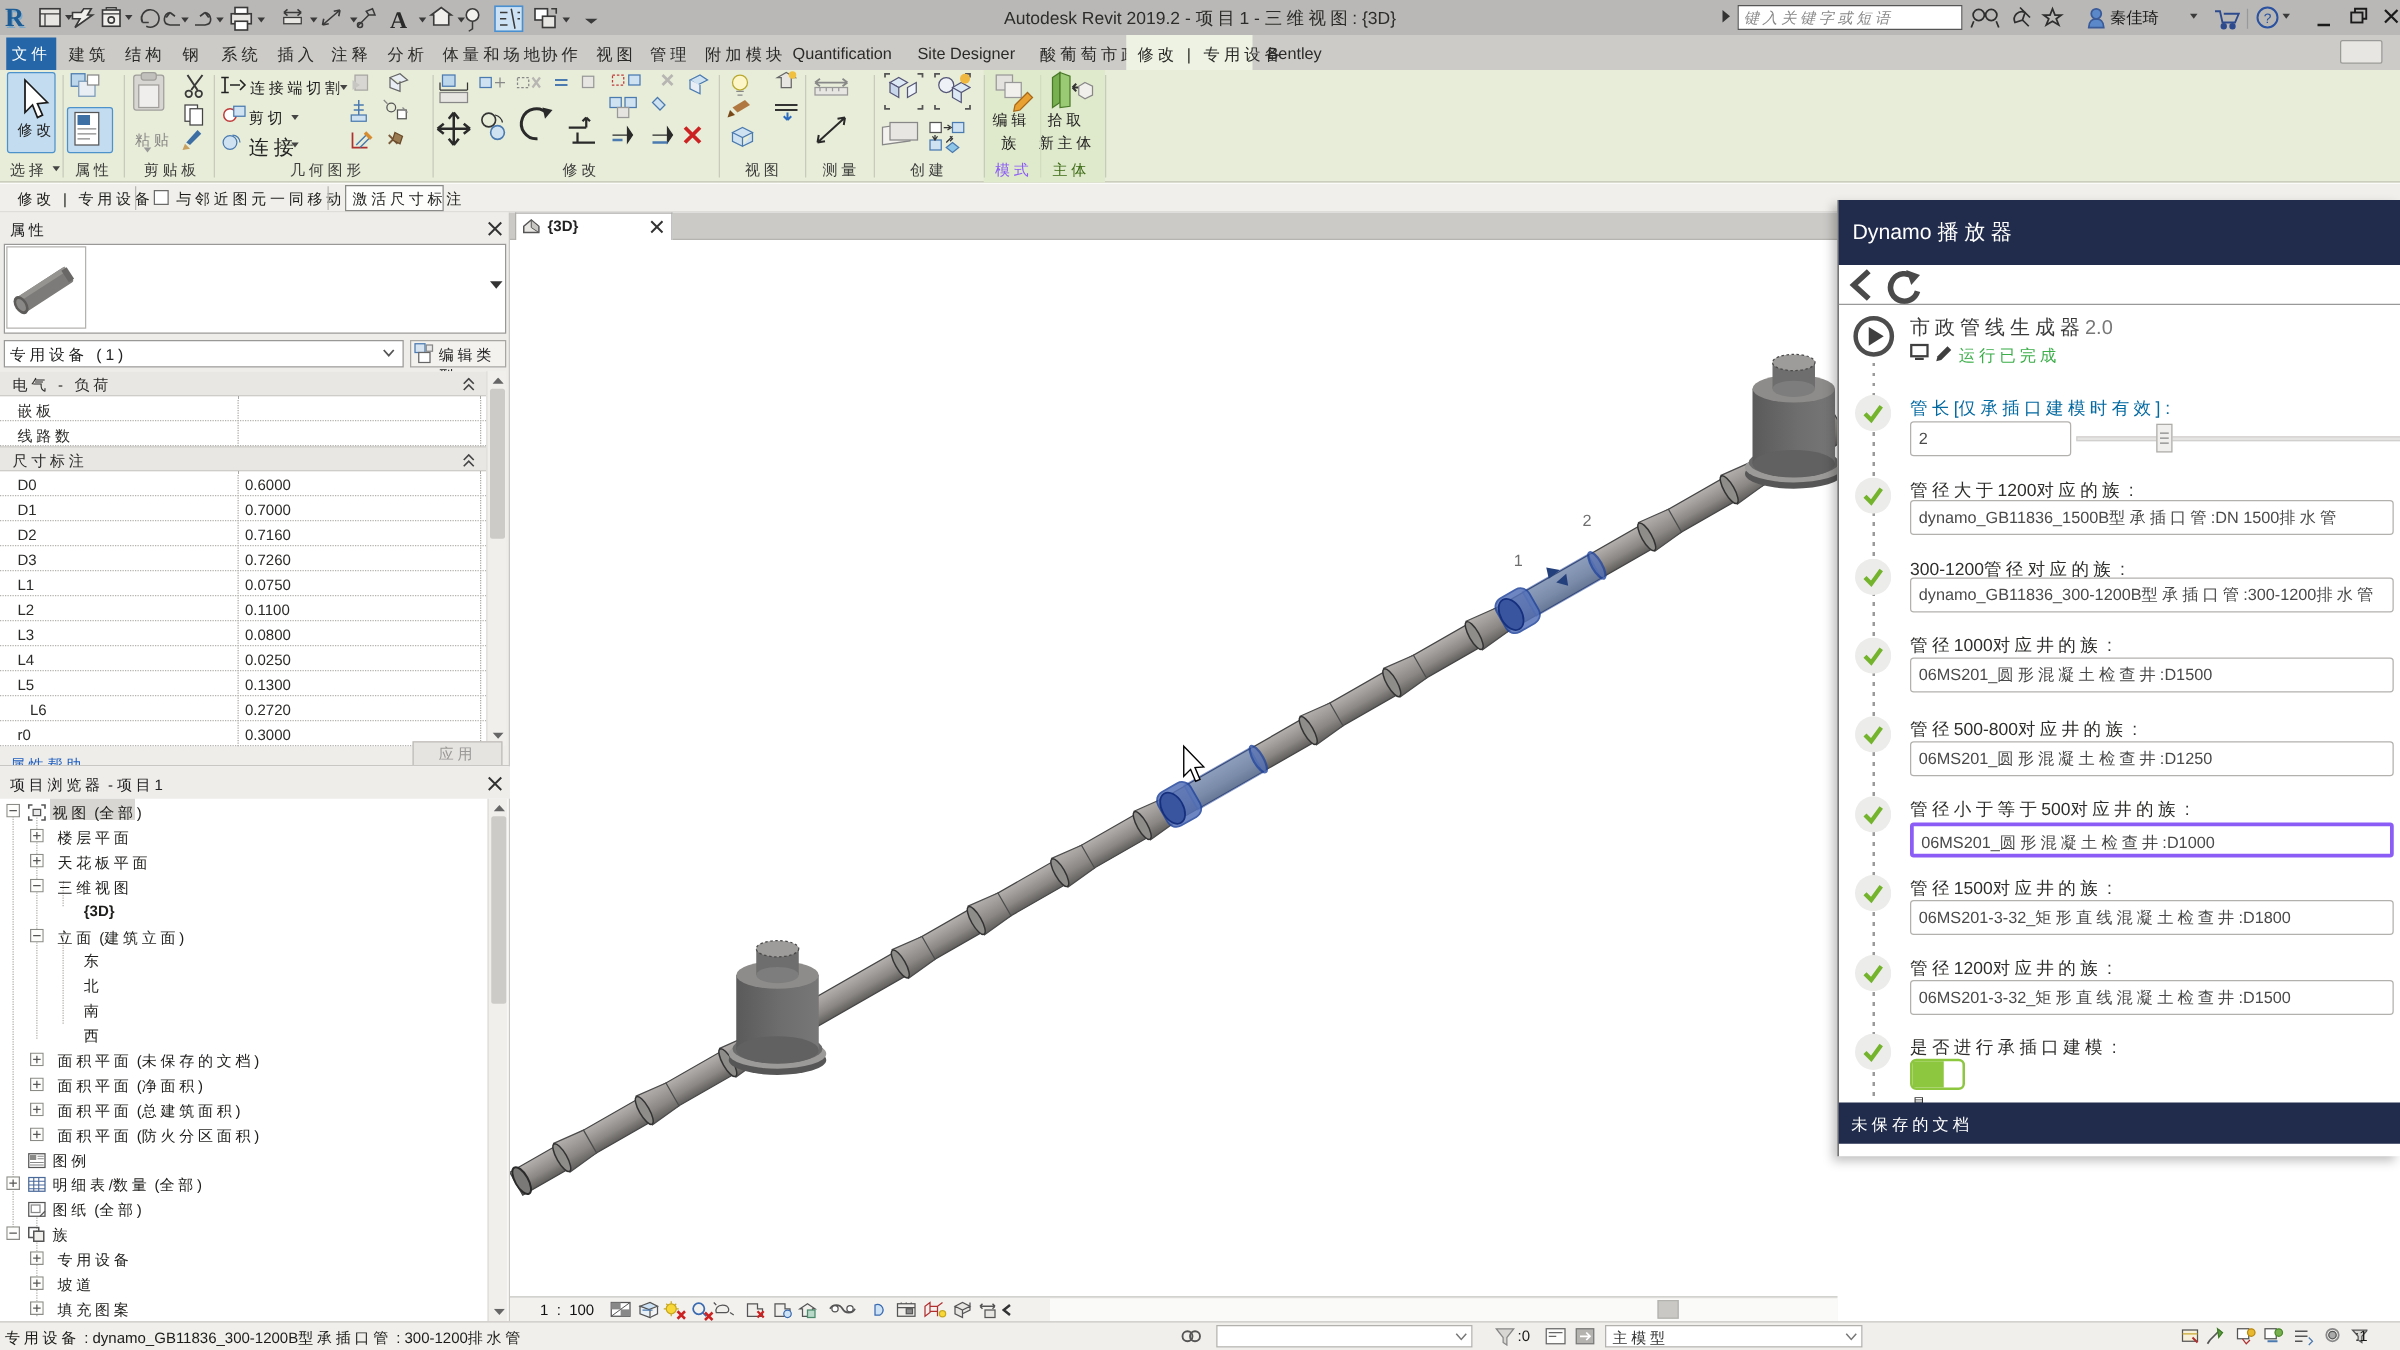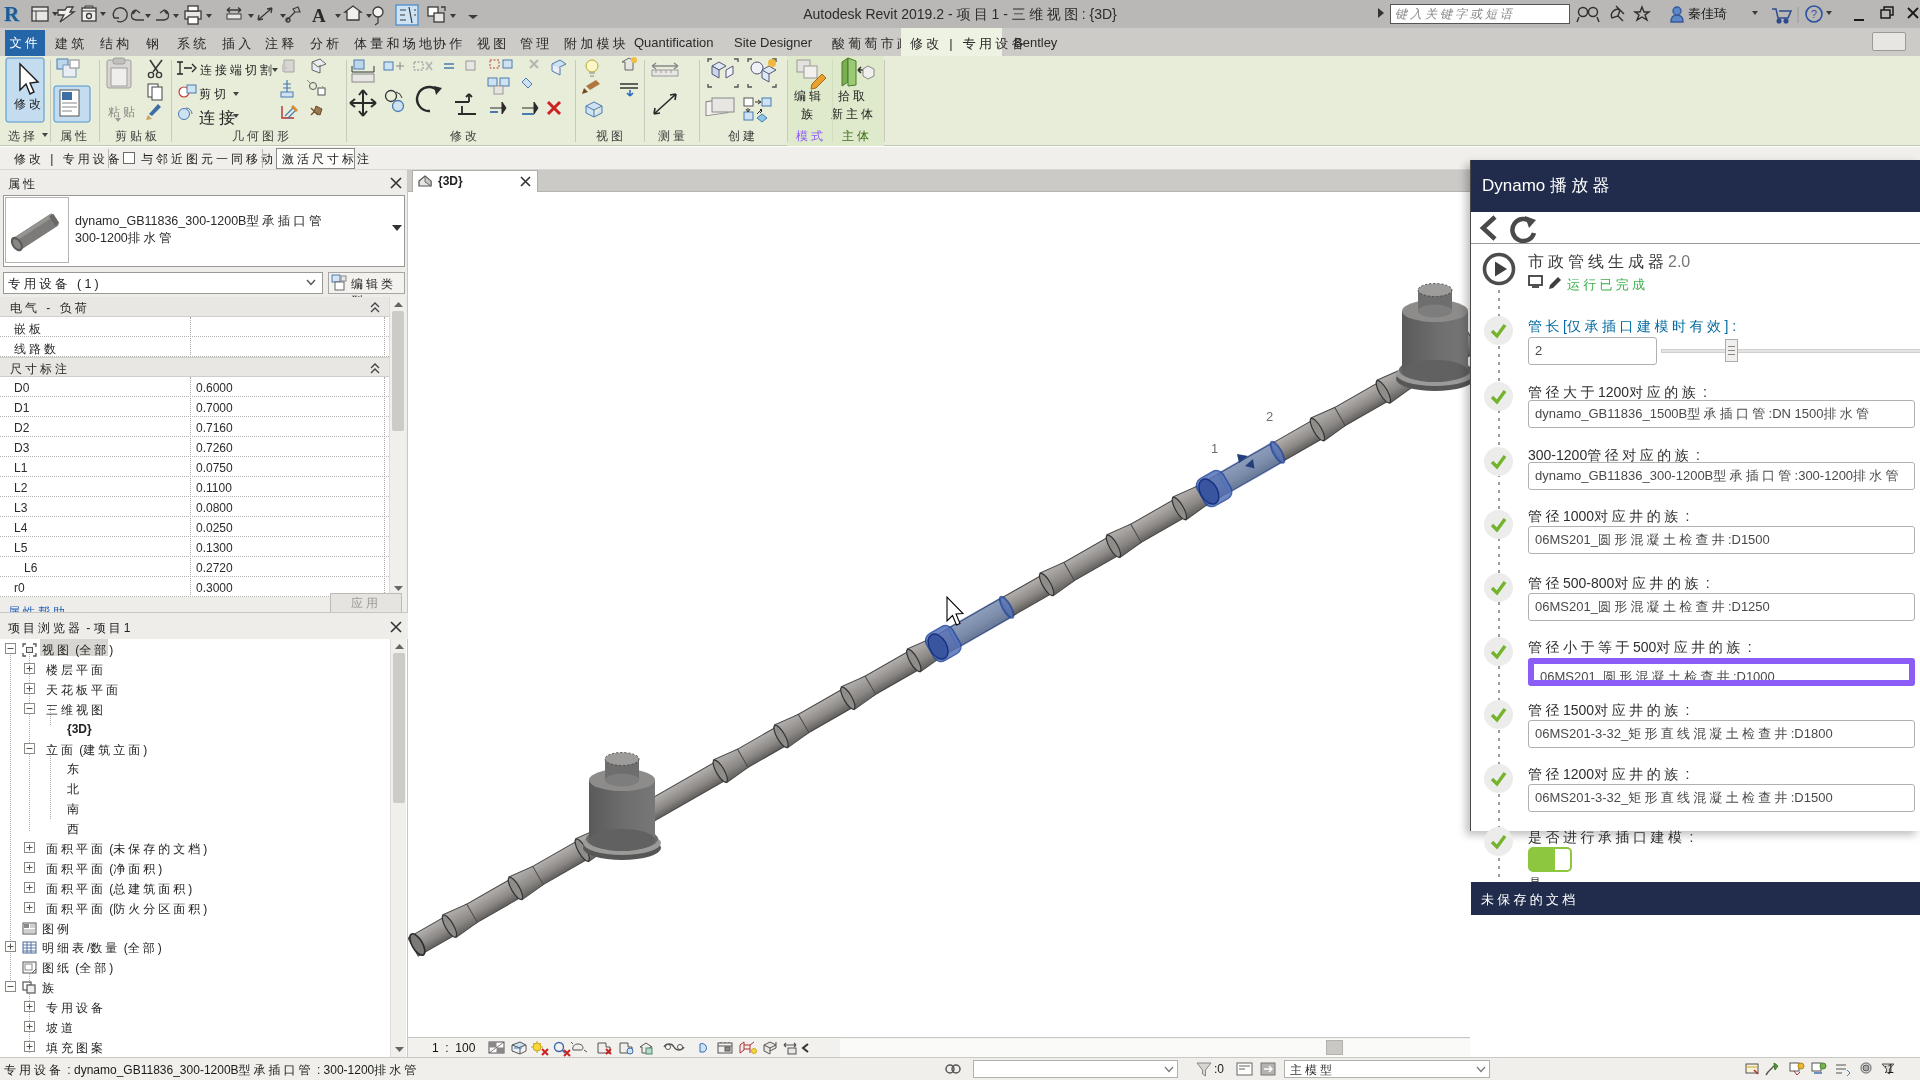--- a/index.html
+++ b/index.html
@@ -277,21 +277,20 @@
     <svg width="62" height="64">
         <g transform="translate(31,33) rotate(-33)">
           <rect x="-26" y="-7" width="48" height="14" rx="2" fill="#7d7b79"></rect>
           <rect x="-26" y="-7" width="48" height="4" fill="#969491"></rect>
           <ellipse cx="-24" cy="0" rx="5" ry="8" fill="#5d5b59"></ellipse>
           <ellipse cx="-24" cy="0" rx="3" ry="5.5" fill="#8a8886"></ellipse>
           <rect x="18" y="-5.5" width="5" height="11" fill="#6a6866"></rect>
         </g>
       </svg>
   </div>
-  <div class="a" style="left:75px;top:43px;font-size:12.5px;color:#2a2a28;line-height:17px">dynamo_GB11836_300-1200B<span class="k">型承插口管</span><br>300-1200<span class="k">排水管</span></div>
   <div class="a" style="left:392px;top:55px;width:0;height:0;border-top:6px solid #333;border-left:5px solid transparent;border-right:5px solid transparent"></div>
 
   <div class="a" style="left:3px;top:102px;width:320px;height:22px;background:#fff;border:1px solid #9a9896"></div>
   <div class="a k" style="left:8px;top:106px;font-size:12.5px;color:#222">专用设备 (1)</div>
   <svg class="a" style="left:306px;top:109px" width="10" height="7">
       <path d="M1 1 L5 5.5 L9 1" stroke="#555" stroke-width="1.4" fill="none"></path>
     </svg>
   <div class="a" style="left:328px;top:102px;width:77px;height:22px;background:#f3f2ef;border:1px solid #a8a6a3"></div>
   <svg class="a" style="left:331px;top:104px" width="17" height="17">
       <rect x="1" y="1" width="8" height="7" fill="#d6e4f2" stroke="#4a7ab0"></rect>
@@ -680,21 +679,21 @@
         <path d="M92 5 h10 M92 9 h10 M92 13 h6" stroke-width="1.2"></path>
         <path d="M103 10 l3 3 -3 3" stroke="#4a7ab0"></path>
         <circle cx="122" cy="8" r="5" stroke="#888" stroke-width="1.4"></circle>
         <path d="M119 8 a3 3 0 0 1 6 0 a3 3 0 0 1 -6 0" fill="#aaa"></path>
         <path d="M138 4 h12 l-4.5 5 v5 l-3 -2 v-3 z" fill="#d8d6d2"></path>
       </g>
 </svg>
   <span class="a" style="left:1884px;top:4px">:1</span>
 </div>
 
-<div class="a" id="dynamo" style="left:1470px;top:160px;width:450px;height:671px;background:#fff;border-left:1px solid #4a4a4a;box-shadow:-4px 4px 8px rgba(0,0,0,.25)">
+<div class="a" id="dynamo" style="left:1470px;top:160px;width:450px;height:765px;background:#fff;border-left:1px solid #4a4a4a;box-shadow:-4px 4px 8px rgba(0,0,0,.25)">
   <div class="a" style="left:0;top:0;width:449px;height:52px;background:#212c4c"></div>
   <div class="a" style="left:11px;top:14px;font-size:17px;color:#fff">Dynamo <span class="k">播放器</span></div>
 
   <svg class="a" style="left:8px;top:54px" width="60" height="30">
     <path d="M16 3 L4 14 L16 25" fill="none" stroke="#4a4a4a" stroke-width="4.5"></path>
     <path d="M52 8 A 11 11 0 1 0 55 19" fill="none" stroke="#4a4a4a" stroke-width="4.5"></path>
     <path d="M46 2 L57 6 L50 14 Z" fill="#4a4a4a"></path>
   </svg>
   <div class="a" style="left:0;top:83px;width:449px;height:1px;background:#999"></div>
 
@@ -746,21 +745,21 @@
         <circle cx="14.5" cy="14.5" r="14.5" fill="#ececeb"></circle>
         <path d="M8 15 L13 20 L21 9" stroke="#74b42c" stroke-width="3.4" fill="none"></path>
       </svg>
   <div class="a" style="left:57px;top:415px;font-size:14px;color:#2e2e2c;white-space:nowrap"><span class="k">管径</span>500-800<span class="k">对应井的族</span> :</div>
   <div class="a" style="left:57px;top:433px;width:387px;height:28px;background:#fff;border:1px solid #b3b1ae;border-radius:3px;font-size:13px;color:#4a4a4a;line-height:26px;padding-left:6px;white-space:nowrap;overflow:hidden">06MS201_<span class="k">圆形混凝土检查井</span>:D1250</div>
   <svg class="a" style="left:13px;top:477px" width="29" height="29">
         <circle cx="14.5" cy="14.5" r="14.5" fill="#ececeb"></circle>
         <path d="M8 15 L13 20 L21 9" stroke="#74b42c" stroke-width="3.4" fill="none"></path>
       </svg>
   <div class="a" style="left:57px;top:479px;font-size:14px;color:#2e2e2c;white-space:nowrap"><span class="k">管径小于等于</span>500<span class="k">对应井的族</span> :</div>
-  <div class="a" style="left:57px;top:498px;width:387px;height:28px;background:#fff;border:6px solid #8b5cf6;border-radius:3px;font-size:13px;color:#4a4a4a;line-height:26px;padding-left:6px;white-space:nowrap;overflow:hidden">06MS201_<span class="k">圆形混凝土检查井</span>:D1000</div>
+  <div class="a" style="left:57px;top:498px;width:387px;height:28px;background:#fff;border:3px solid #8b5cf6;border-radius:3px;font-size:13px;color:#4a4a4a;line-height:26px;padding-left:6px;white-space:nowrap;overflow:hidden">06MS201_<span class="k">圆形混凝土检查井</span>:D1000</div>
   <svg class="a" style="left:13px;top:540px" width="29" height="29">
         <circle cx="14.5" cy="14.5" r="14.5" fill="#ececeb"></circle>
         <path d="M8 15 L13 20 L21 9" stroke="#74b42c" stroke-width="3.4" fill="none"></path>
       </svg>
   <div class="a" style="left:57px;top:542px;font-size:14px;color:#2e2e2c;white-space:nowrap"><span class="k">管径</span>1500<span class="k">对应井的族</span> :</div>
   <div class="a" style="left:57px;top:560px;width:387px;height:28px;background:#fff;border:1px solid #b3b1ae;border-radius:3px;font-size:13px;color:#4a4a4a;line-height:26px;padding-left:6px;white-space:nowrap;overflow:hidden">06MS201-3-32_<span class="k">矩形直线混凝土检查井</span>:D1800</div>
   <svg class="a" style="left:13px;top:604px" width="29" height="29">
         <circle cx="14.5" cy="14.5" r="14.5" fill="#ececeb"></circle>
         <path d="M8 15 L13 20 L21 9" stroke="#74b42c" stroke-width="3.4" fill="none"></path>
       </svg>

